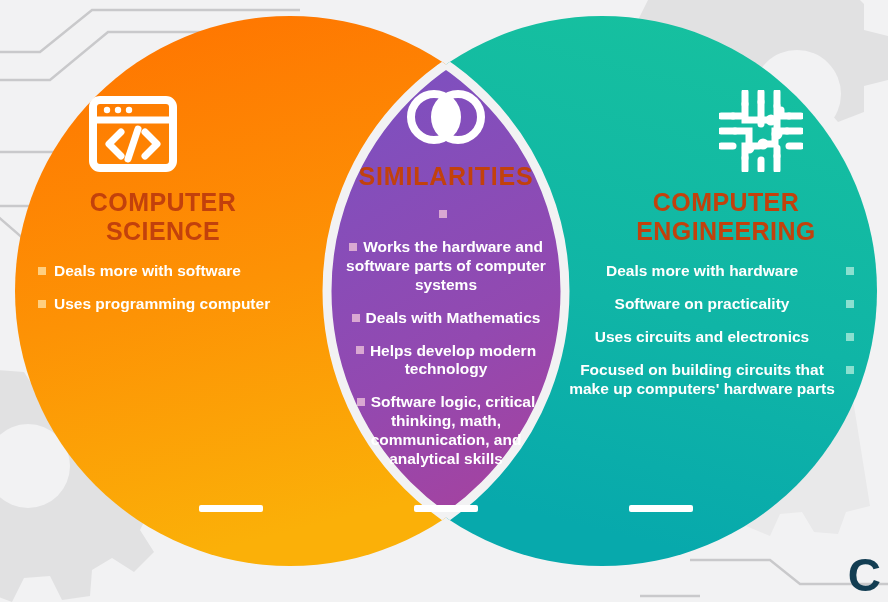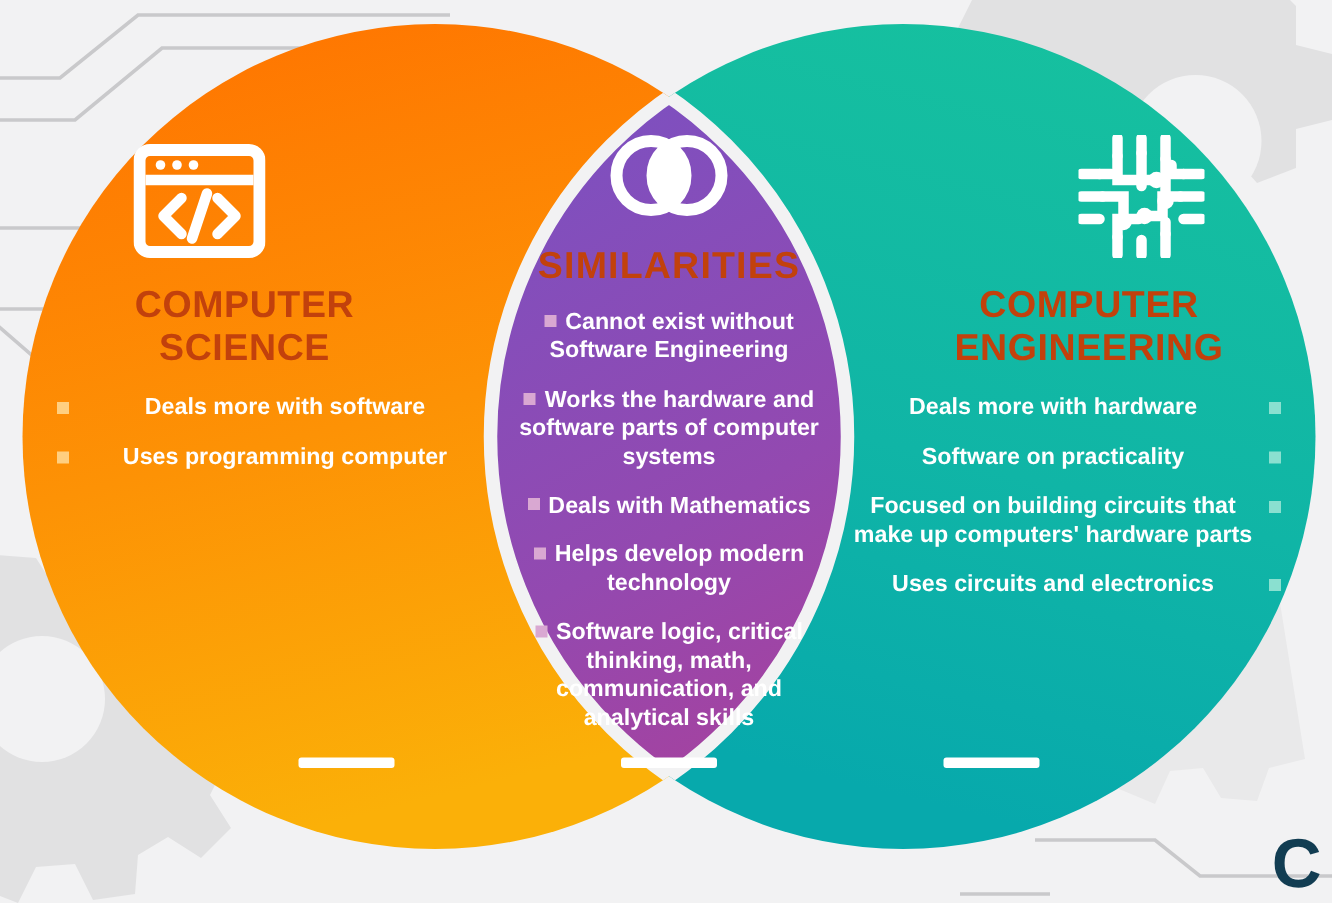--- a/index.html
+++ b/index.html
@@ -91,21 +91,21 @@
     padding: 0;
   }
   ul.bullets li {
     position: relative;
     color: #ffffff;
     font-size: 15.5px;
     font-weight: bold;
     line-height: 1.22;
     margin-bottom: 14px;
   }
-  .panel-left ul.bullets li { padding-left: 18px; text-align: center; }
+  .panel-left ul.bullets li { padding-left: 18px; text-align: left; }
   .panel-right ul.bullets li { padding-right: 18px; text-align: center; }
   .panel-center ul.bullets li { padding: 0 0 0 16px; text-align: center; }
 
   .bullet-sq {
     position: absolute;
     top: 5px;
     width: 8px;
     height: 8px;
   }
   .panel-left .bullet-sq { left: 2px; background: #ffcf80; }
@@ -247,21 +247,21 @@
       <span class="icon-wrap">
         <svg width="80" height="58" viewBox="0 0 80 58" xmlns="http://www.w3.org/2000/svg">
           <circle cx="28" cy="29" r="23" fill="none" stroke="#ffffff" stroke-width="8"></circle>
           <circle cx="52" cy="29" r="23" fill="none" stroke="#ffffff" stroke-width="8"></circle>
           <path d="M40 9.5 A23 23 0 0 1 40 48.5 A23 23 0 0 1 40 9.5 Z" fill="#ffffff"></path>
         </svg>
       </span>
       <h2 class="heading">SIMILARITIES</h2>
       <ul class="bullets">
         <li>
-          <span class="bullet-sq"></span><span>Cannot exist without Software Engineering</span>
+          <span class="bullet-sq"></span>
         </li>
         <li>
           <span class="bullet-sq"></span><span>Works the hardware and software parts of computer systems</span>
         </li>
         <li>
           <span class="bullet-sq"></span><span>Deals with Mathematics</span>
         </li>
         <li>
           <span class="bullet-sq"></span><span>Helps develop modern technology</span>
         </li>
@@ -307,25 +307,25 @@
         <li>
           <span class="bullet-sq"></span>
           <span>Deals more with hardware</span>
         </li>
         <li>
           <span class="bullet-sq"></span>
           <span>Software on practicality</span>
         </li>
         <li>
           <span class="bullet-sq"></span>
+          <span>Uses circuits and electronics</span>
+        </li>
+        <li>
+          <span class="bullet-sq"></span>
           <span>Focused on building circuits that make up computers' hardware parts</span>
-        </li>
-        <li>
-          <span class="bullet-sq"></span>
-          <span>Uses circuits and electronics</span>
         </li>
       </ul>
     </div>
 
     <div class="underline-bar bar-left"></div>
     <div class="underline-bar bar-center"></div>
     <div class="underline-bar bar-right"></div>
 
     <div class="brand-c">C</div>
   </div>

